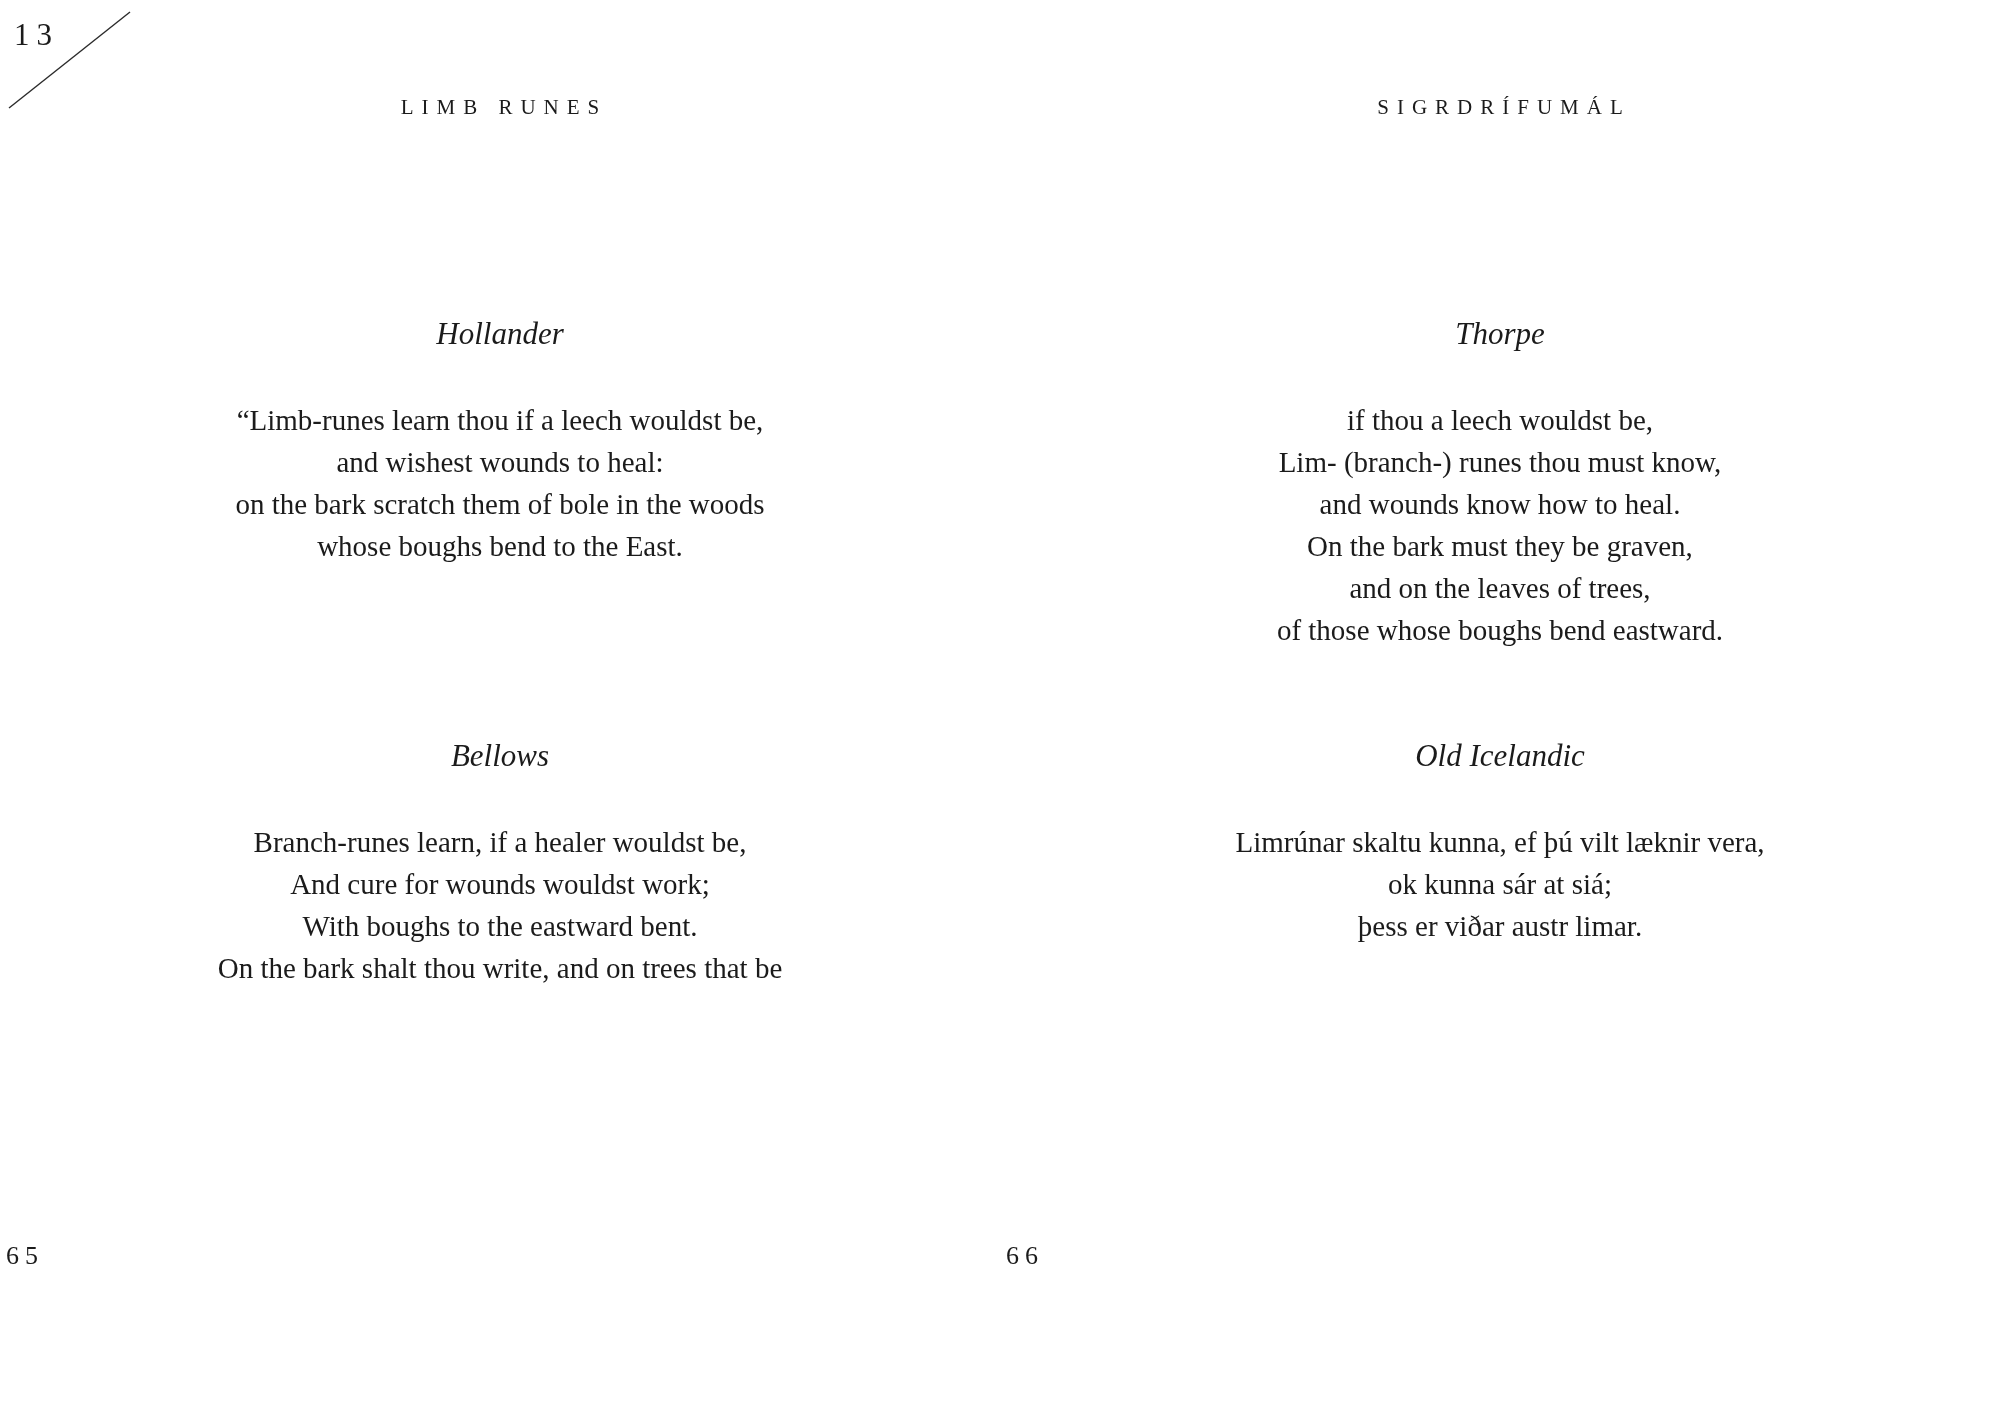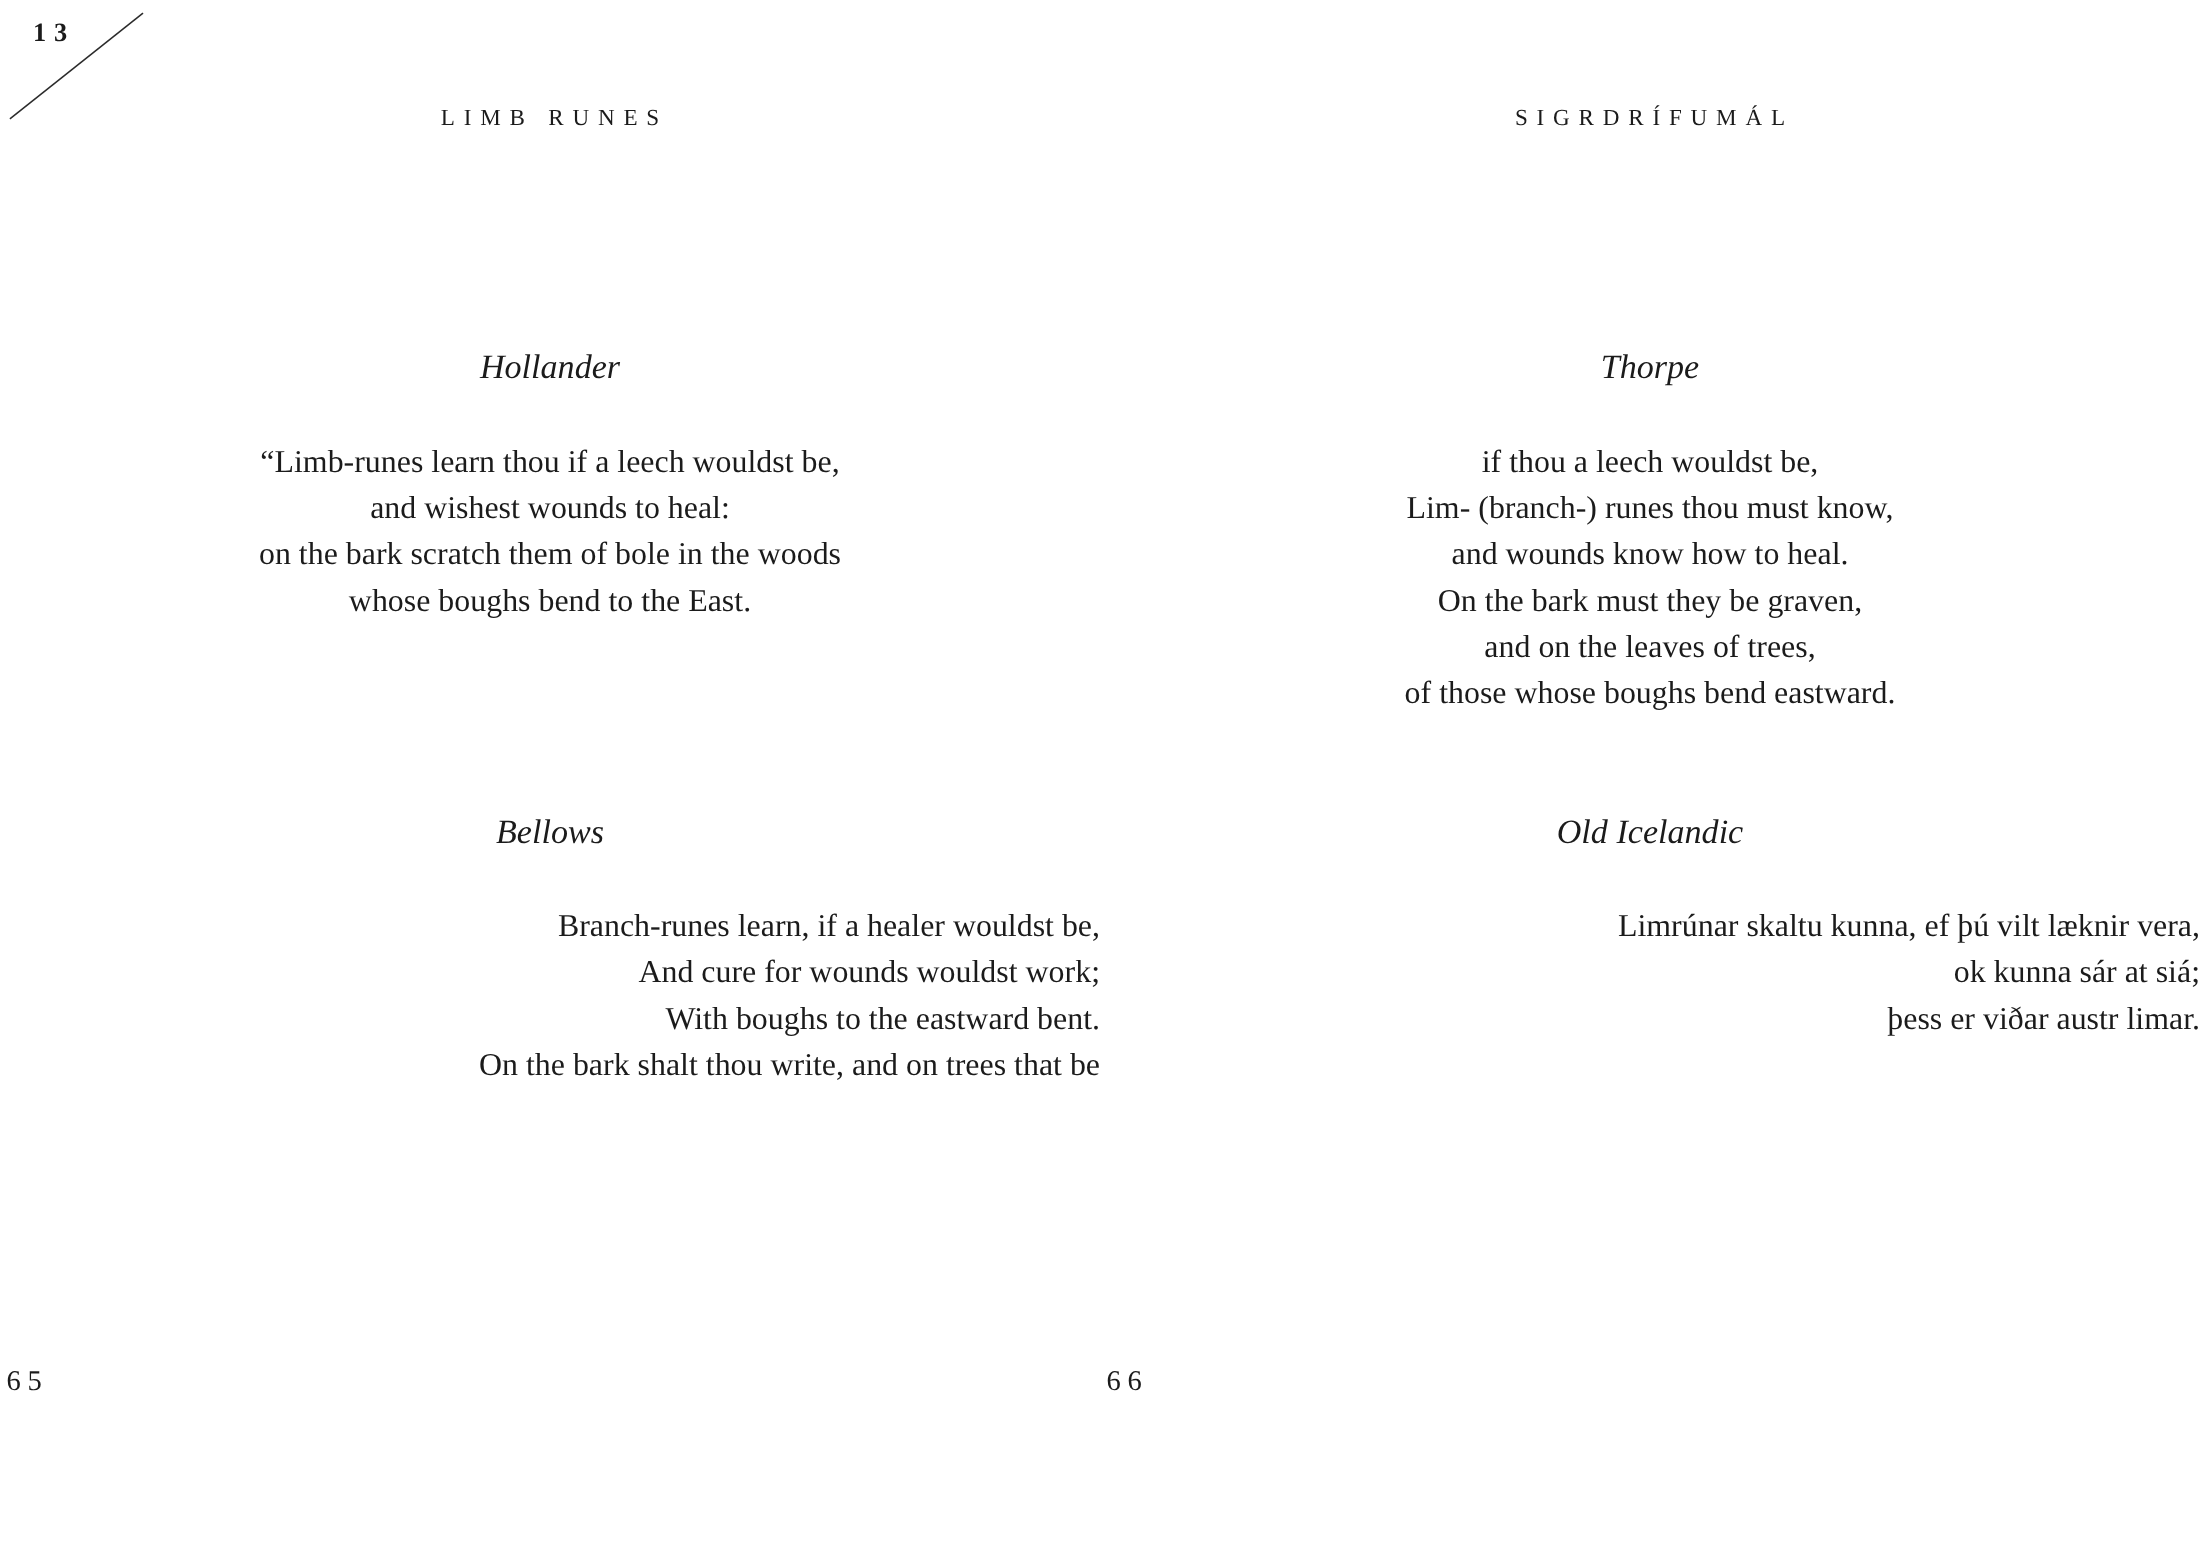--- a/index.html
+++ b/index.html
@@ -48,40 +48,39 @@
   .stanza {
     position: absolute;
     left: 0;
     width: 100%;
     text-align: center;
     font-size: 29px;
     line-height: 42px;
     white-space: nowrap;
   }
   .stanza.first  { top: 399px; }
-  .stanza.second { top: 821px; text-align: right; }
+  .stanza.second { top: 821px; }
 
   .page-number {
     position: absolute;
     top: 1241px;
     left: 0;
     width: 100%;
     font-size: 26px;
     letter-spacing: 6px;
     text-indent: 6px;
   }
 
   .corner-number {
     position: absolute;
-    left: 30px;
+    left: 14px;
     top: 17px;
-    font-size: 24px;
+    font-size: 31px;
     letter-spacing: 7px;
     z-index: 2;
-    font-weight: bold;
   }
   .corner-line {
     position: absolute;
     left: 6px;
     top: 9px;
     z-index: 1;
   }
 </style>
 </head>
 <body>

